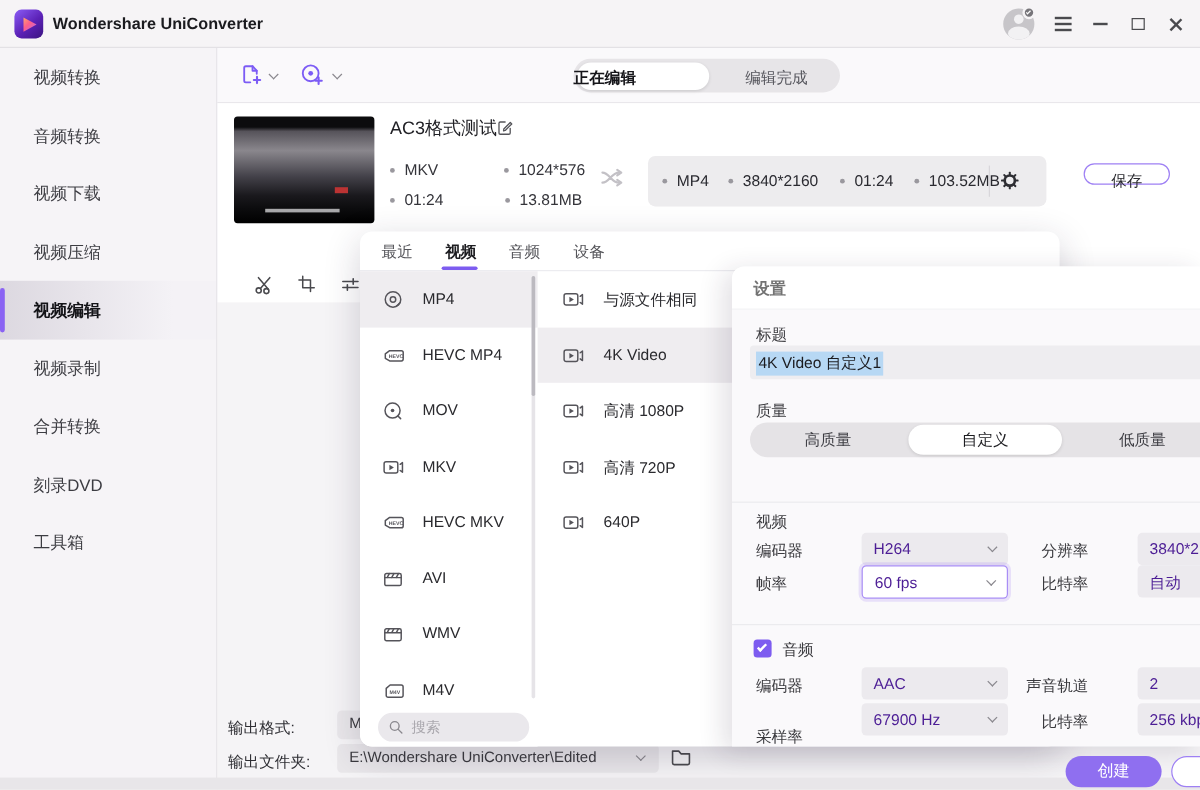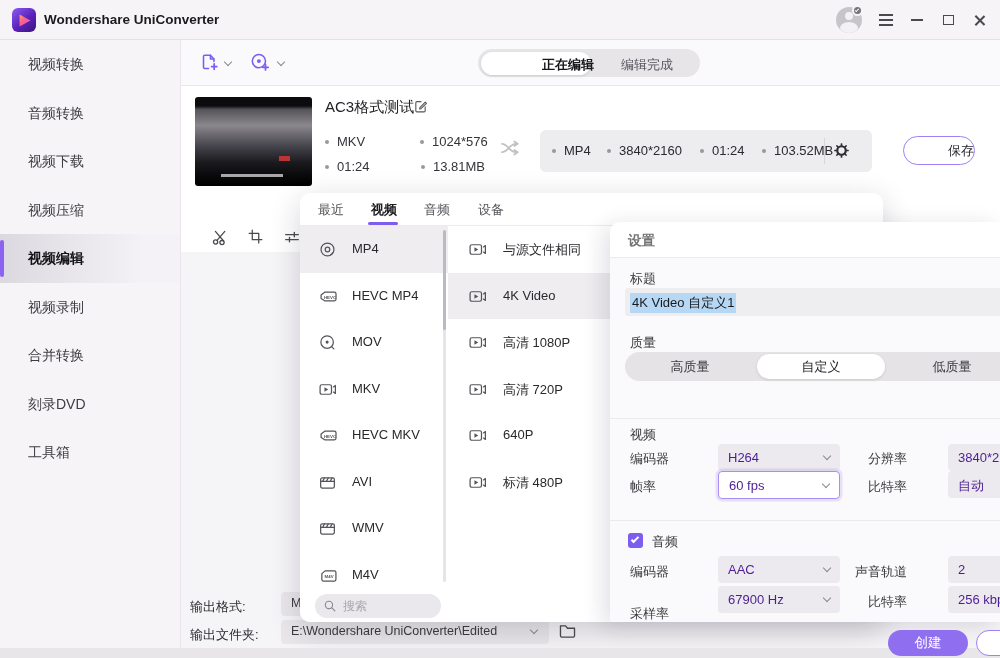--- a/index.html
+++ b/index.html
@@ -32,38 +32,38 @@
   .sb-item.active::before { content:""; position:absolute; left:0; top:6px; bottom:6px; width:4px; border-radius:2px; background:#8a63f3; }
 
   
   .content { position:absolute; left:181px; top:40px; width:819px; height:618px; background:#f5f4f6; }
   .toolbar { position:absolute; left:0; top:0; width:819px; height:46px; background:#faf9fb; border-bottom:1px solid #e9e7eb; }
   .tool-ic { position:absolute; top:11px; color:#7c5cf5; }
   .chev { display:inline-block; width:6px; height:6px; border-right:1.5px solid #8a888e; border-bottom:1.5px solid #8a888e; transform:rotate(45deg); }
   .seg { position:absolute; left:297px; top:9px; width:222px; height:28px; background:#e7e5e8; border-radius:14px; }
   .seg .pill { position:absolute; left:3px; top:2.5px; width:110px; height:23px; background:#fff; border-radius:12px; box-shadow:0 1px 3px rgba(0,0,0,.12); }
   .seg span { position:absolute; top:7px; font-size:13px; }
-  .seg .on { left:0; width:116px; text-align:right; font-weight:700; color:#17171b; }
+  .seg .on { left:0; width:116px; text-align:left; font-weight:700; color:#17171b; }
   .seg .off { left:116px; width:106px; text-align:center; color:#55555c; }
 
   
   .filecard { position:absolute; left:0; top:46px; width:819px; height:166px; background:#fff; }
   .thumb { position:absolute; left:14px; top:11px; width:117px; height:89px; border-radius:3px;
     background:linear-gradient(180deg,#0c0c0e 0%,#0c0c0e 10%,#56535a 14%,#8a878d 32%,#44424a 56%,#1a191d 74%,#0c0c0e 86%,#000 100%); }
   .thumb .red { position:absolute; left:72%; top:66%; width:11px; height:5px; background:#b33; }
   .thumb .sub { position:absolute; left:22%; bottom:9px; width:62px; height:3px; background:#cfcfd2; opacity:.8; }
   .file-title { position:absolute; left:144px; top:12px; font-size:15px; color:#212126; }
   .info-dot { width:4px; height:4px; border-radius:50%; background:#9a989e; display:inline-block; vertical-align:2px; margin-right:8px; }
   .srcinfo { position:absolute; font-size:13px; color:#34343a; }
   .shuffle { position:absolute; left:317px; top:50px; color:#c3c1c6; }
   .outbar { position:absolute; left:359px; top:44px; width:332px; height:42px; background:#edecee; border-radius:6px; font-size:13px; color:#2a2a30; }
   .outbar span.it { position:absolute; top:13px; }
   .outbar .vdiv { position:absolute; left:284px; top:8px; width:1px; height:26px; background:#d8d6da; }
   .gear { position:absolute; left:293px; top:12px; }
-  .save-btn { position:absolute; left:722px; top:50px; width:72px; height:29px; border-radius:16px; border:1.5px solid #9e80f4; background:#fff; font-size:13px; color:#2b2b30; text-align:right; line-height:27px; cursor:pointer; }
+  .save-btn { position:absolute; left:722px; top:50px; width:72px; height:18px; border-radius:16px; border:1.5px solid #9e80f4; background:#fff; font-size:13px; color:#2b2b30; text-align:center; line-height:27px; cursor:pointer; }
   .stub { position:absolute; top:131px; height:12px; background:#edecee; border-radius:4px; }
   .editbar-ic { position:absolute; top:142px; color:#4a4a4e; cursor:pointer; }
 
   
   .brow-label { position:absolute; font-size:13px; color:#2e2e33; }
   .bfield { position:absolute; background:#e9e7ea; border-radius:4px; font-size:12.5px; color:#3a3a3e; }
   .bottom-strip { position:absolute; left:0; top:648px; width:1000px; height:10px; background:#e8e6e9; z-index:7; }
 
   
   .popup { position:absolute; left:300px; top:193px; width:583px; height:429px; background:#fff; border-radius:10px; box-shadow:0 8px 30px rgba(40,30,60,.20); z-index:5; }
@@ -411,26 +411,20 @@
             <use href="#i-cam"></use>
           </svg>
         <span class="flbl">高清 720P</span>
         </div>
       <div class="rrow">
         <svg class="fic" width="19" height="19">
             <use href="#i-cam"></use>
           </svg>
         <span class="flbl">640P</span>
         </div>
-      <div class="rrow">
-        <svg class="fic" width="19" height="19">
-            <use href="#i-cam"></use>
-          </svg>
-        <span class="flbl">标清 480P</span>
-        </div>
     </div>
   </div>
 
   <div class="settings">
     <div class="set-header">
       <span>设置</span>
     </div>
 
     <span class="slabel" style="left:20px;top:48px">标题</span>
     <div class="title-input">

